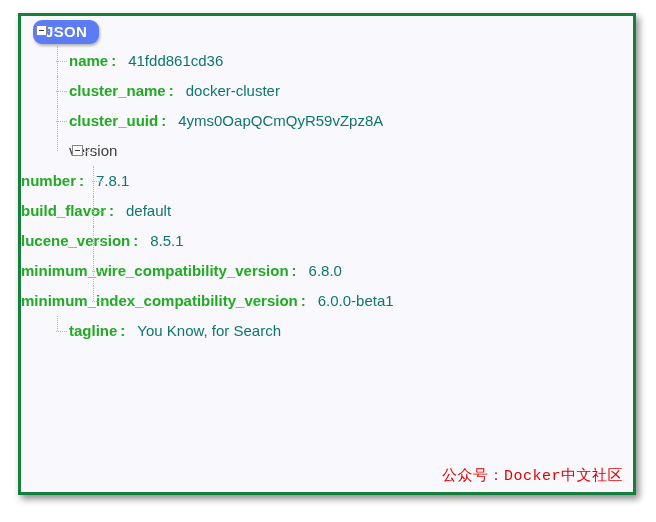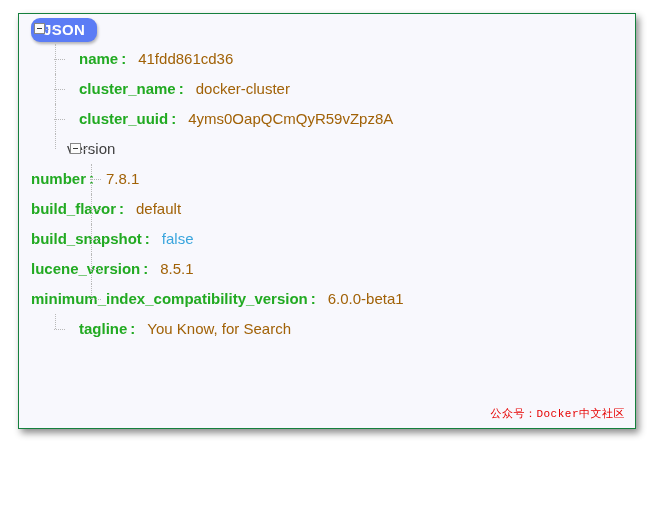--- a/index.html
+++ b/index.html
@@ -12,23 +12,23 @@
     height: 522px;
     font-family: "Liberation Sans", sans-serif;
     overflow: hidden;
   }
 
   #viewer {
     position: absolute;
     left: 18px;
     top: 13px;
     width: 618px;
-    height: 416px;
+    height: 482px;
     background: #f8f8fd;
-    border: 1px solid #15803d;
+    border: 3px solid #15803d;
     box-sizing: border-box;
     box-shadow: 3px 4px 7px rgba(0,0,0,0.45);
     overflow: hidden;
   }
 
   .tree {
     position: relative;
     padding: 0;
     margin: 0;
   }
@@ -97,49 +97,48 @@
     vertical-align: middle;
     box-shadow: 1px 2px 3px rgba(0,0,0,0.28);
     letter-spacing: 0.3px;
   }
 
   
   .key {
     color: #22aa22;
     font-weight: bold;
     font-size: 15px;
-    margin-left: 12px;
   }
   .colon {
     color: #22aa22;
     font-weight: bold;
     font-size: 15px;
     margin-left: 3px;
   }
   .val {
-    color: #a16207;
+    color: #0f766e;
     font-size: 15px;
     margin-left: 12px;
   }
   .val-bool {
     color: #3aa5dd;
   }
   .node-label {
     color: #404040;
     font-size: 15px;
   }
 
   
   #watermark {
     position: absolute;
     right: 10px;
     bottom: 7px;
     color: #e60000;
     font-family: "Liberation Mono", monospace;
-    font-size: 11px;
+    font-size: 15px;
     letter-spacing: 0.5px;
     white-space: nowrap;
   }
 </style>
 </head>
 <body>
 
 <div id="viewer">
   <div class="tree">
 
@@ -182,32 +181,32 @@
 
     <div class="row row-lvl2">
       <span class="vline" style="left:72px; top:0; height:30px;"></span>
       <span class="hline hline-tick"></span>
       <span class="key">build_flavor</span><span class="colon">:</span><span class="val">default</span>
     </div>
 
 
 
 
-    <div class="row row-lvl2">
-      <span class="vline" style="left:72px; top:0; height:30px;"></span>
-      <span class="hline hline-tick"></span>
-      <span class="key">build_snapshot</span><span class="colon">:</span><span class="val val-bool">false</span>
-    </div>
 
     <div class="row row-lvl2">
       <span class="vline" style="left:72px; top:0; height:30px;"></span>
       <span class="hline hline-tick"></span>
       <span class="key">lucene_version</span><span class="colon">:</span><span class="val">8.5.1</span>
     </div>
 
+    <div class="row row-lvl2">
+      <span class="vline" style="left:72px; top:0; height:30px;"></span>
+      <span class="hline hline-tick"></span>
+      <span class="key">minimum_wire_compatibility_version</span><span class="colon">:</span><span class="val">6.8.0</span>
+    </div>
 
     <div class="row row-lvl2">
       <span class="vline" style="left:72px; top:0; height:15px;"></span>
       <span class="hline hline-tick"></span>
       <span class="key">minimum_index_compatibility_version</span><span class="colon">:</span><span class="val">6.0.0-beta1</span>
     </div>
 
     <div class="row row-lvl1">
       <span class="vline" style="left:36px; top:0; height:15px;"></span>
       <span class="hline hline-tick2"></span>

